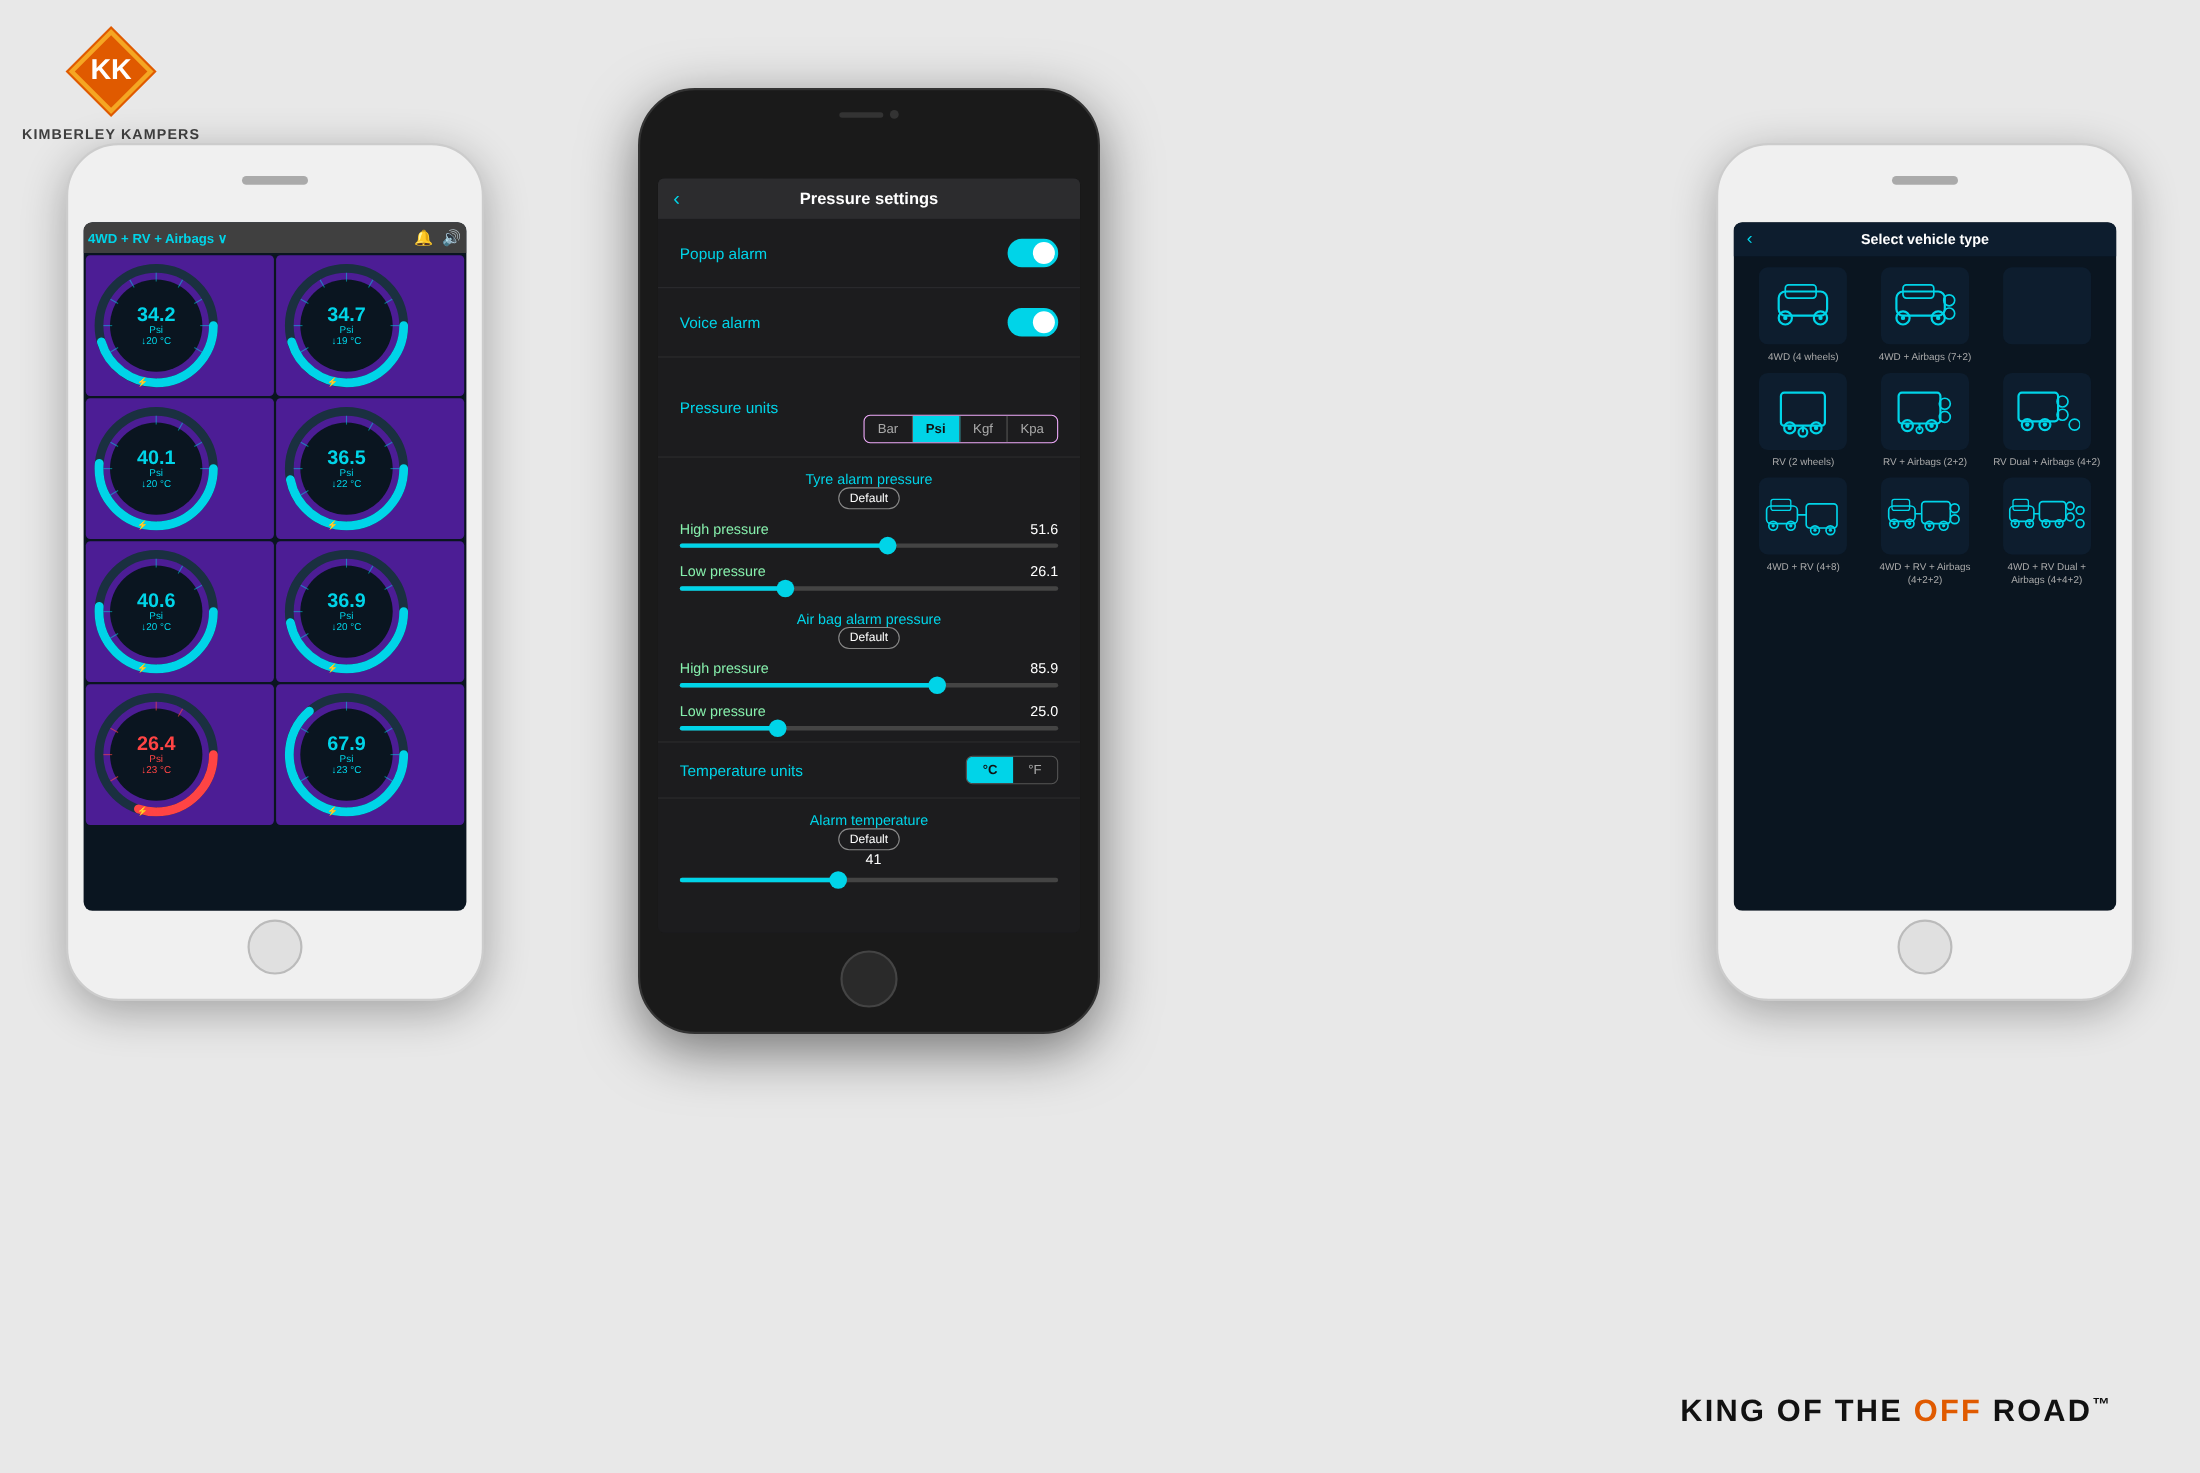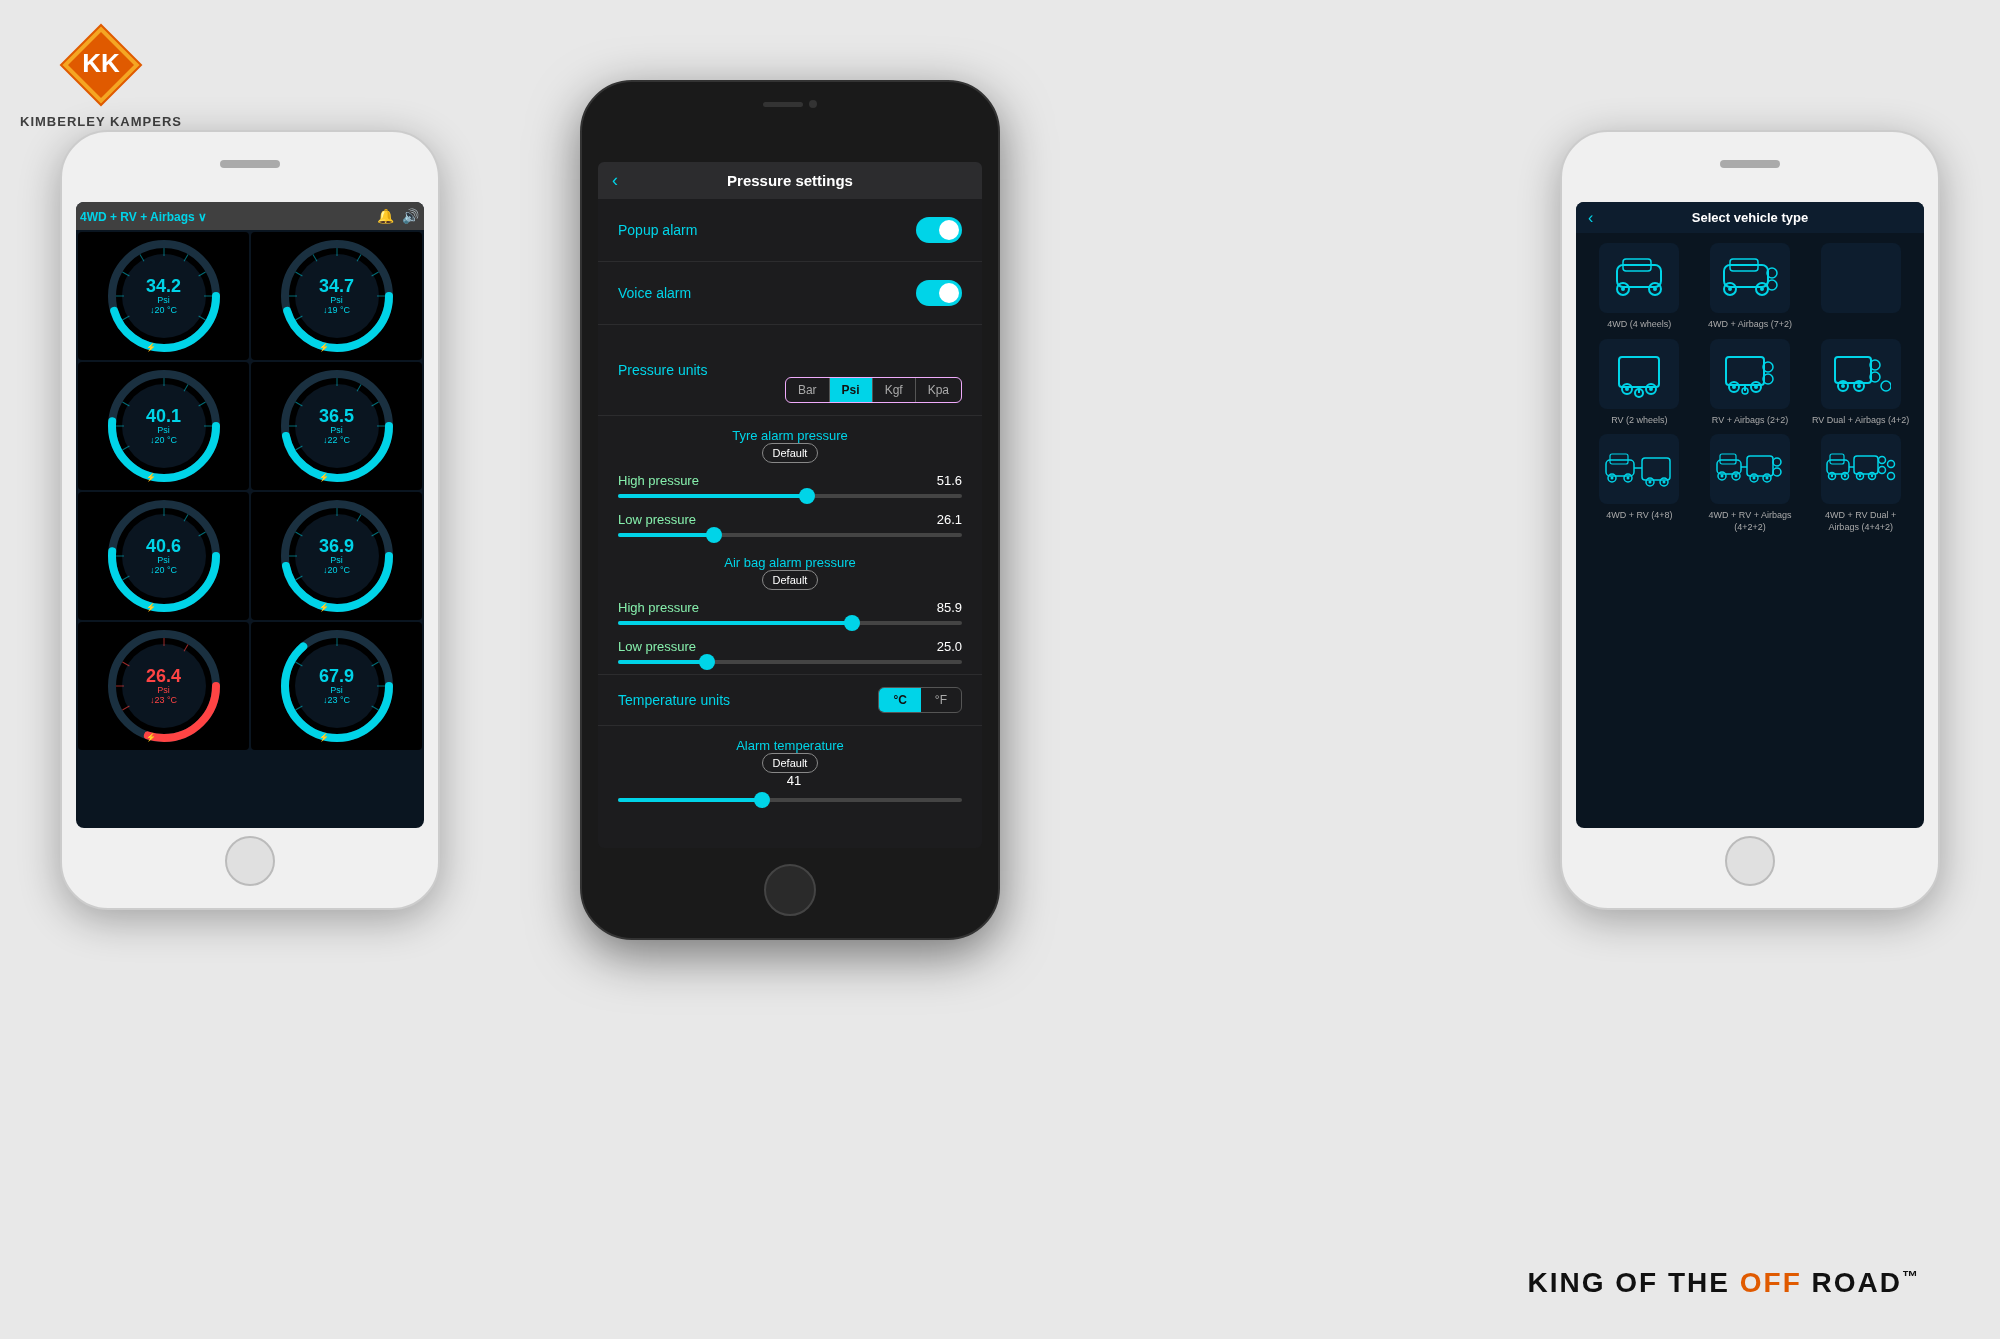--- a/index.html
+++ b/index.html
@@ -131,25 +131,25 @@
       position: relative;
     }
 
     .gauges-grid {
       display: grid;
       grid-template-columns: 1fr 1fr;
       gap: 2px;
       padding: 2px;
     }
     .gauge-cell {
-      background: #000000;
+      background: #4c1d95;
       border-radius: 4px;
       display: flex;
       align-items: center;
-      justify-content: center;
+      justify-content: flex-start;
       padding: 4px;
       position: relative;
     }
     .gauge-circle {
       width: 120px;
       height: 120px;
       position: relative;
       display: flex;
       align-items: center;
       justify-content: center;

